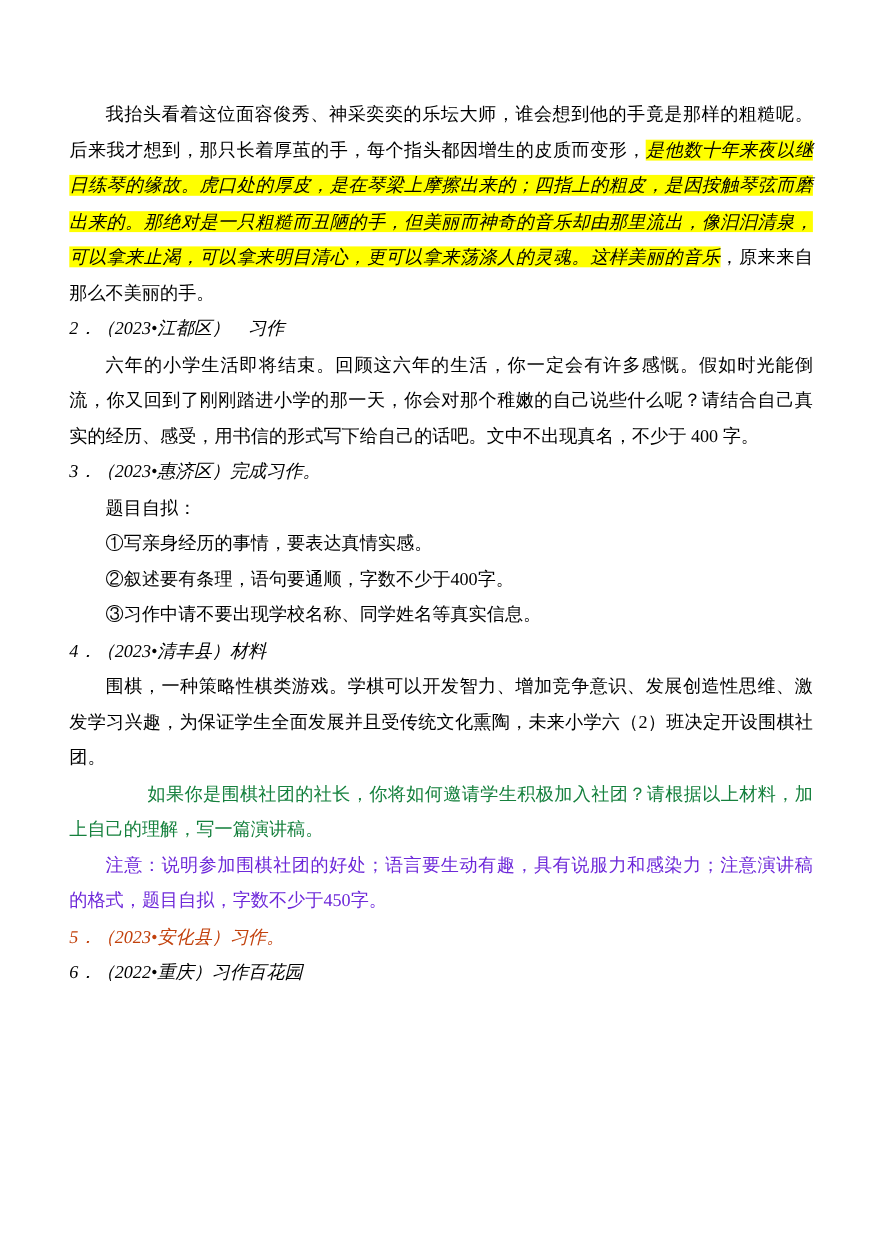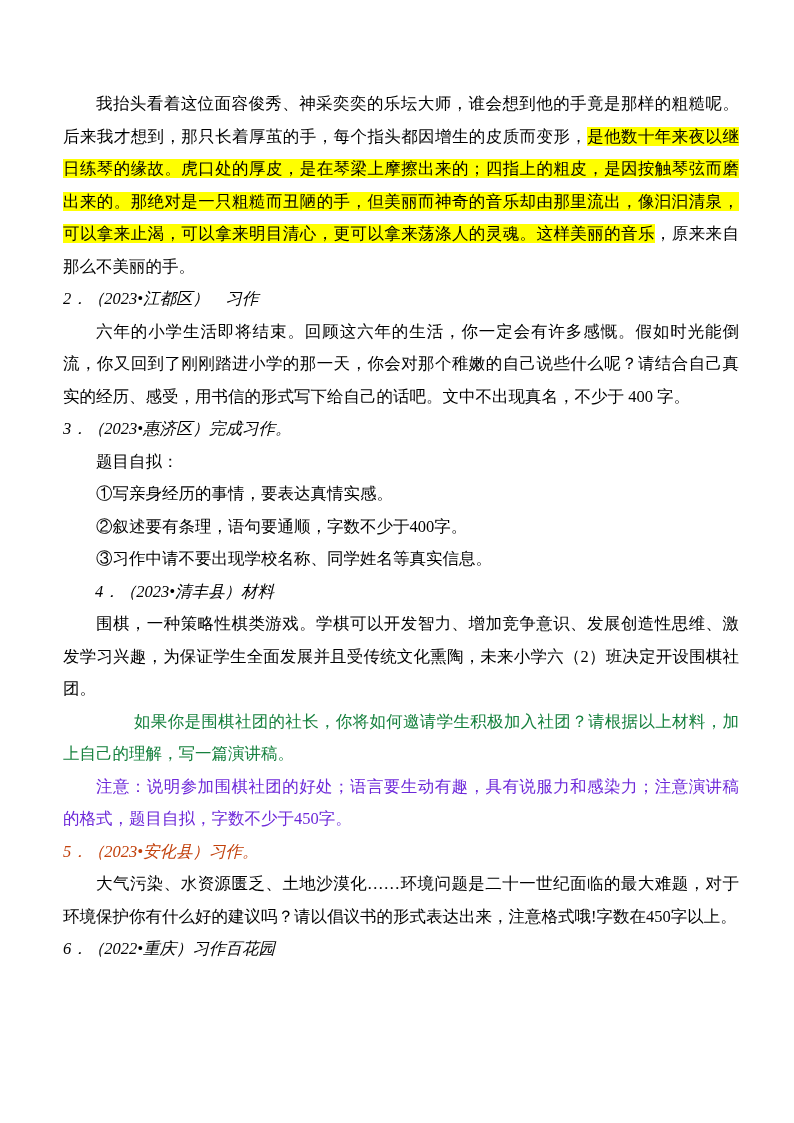--- a/index.html
+++ b/index.html
@@ -25,36 +25,35 @@
     margin: 0;
     font-family: "Liberation Serif", "DejaVu Serif", serif;
     font-size: 16.5px;
     line-height: 32.5px;
     color: #000000;
     text-align: justify;
     word-break: break-all;
   }
   .body-para { text-indent: 2em; }
   .item-para { text-indent: 0; font-style: italic; }
-  .hl { background-color: #ffff00; }
+  .hl { background-color: #ffff00; font-style: italic; }
 </style>
 </head>
 <body>
 
 <div class="page" style="background: rgb(255, 255, 255);">
   <div class="doc" id="doc">
       <p class="para body-para"><span style="color: rgb(0, 0, 0);">我抬头看着这位面容俊秀、神采奕奕的乐坛大师，谁会想到他的手竟是那样的粗糙呢。后来我才想到，那只长着厚茧的手，每个指头都因增生的皮质而变形，</span><span class="hl" style="background-color: rgb(255, 255, 0); color: rgb(0, 0, 0);">是他数十年来夜以继日练琴的缘故。虎口处的厚皮，是在琴梁上摩擦出来的；四指上的粗皮，是因按触琴弦而磨出来的。那绝对是一只粗糙而丑陋的手，但美丽而神奇的音乐却由那里流出，像汩汩清泉，可以拿来止渴，可以拿来明目清心，更可以拿来荡涤人的灵魂。这样美丽的音乐</span><span style="color: rgb(0, 0, 0);">，原来来自那么不美丽的手。</span></p>
       <p class="para item-para"><span style="color: rgb(0, 0, 0);">2．（2023•江都区）　习作</span></p>
       <p class="para body-para"><span style="color: rgb(0, 0, 0);">六年的小学生活即将结束。回顾这六年的生活，你一定会有许多感慨。假如时光能倒流，你又回到了刚刚踏进小学的那一天，你会对那个稚嫩的自己说些什么呢？请结合自己真实的经历、感受，用书信的形式写下给自己的话吧。文中不出现真名，不少于 400 字。</span></p>
       <p class="para item-para"><span style="color: rgb(0, 0, 0);">3．（2023•惠济区）完成习作。</span></p>
       <p class="para body-para"><span style="color: rgb(0, 0, 0);">题目自拟：</span></p>
       <p class="para body-para"><span style="color: rgb(0, 0, 0);">①写亲身经历的事情，要表达真情实感。</span></p>
       <p class="para body-para"><span style="color: rgb(0, 0, 0);">②叙述要有条理，语句要通顺，字数不少于400字。</span></p>
       <p class="para body-para"><span style="color: rgb(0, 0, 0);">③习作中请不要出现学校名称、同学姓名等真实信息。</span></p>
-      <p class="para item-para"><span style="color: rgb(0, 0, 0); margin-left: 32px;">4．（2023•清丰县）材料</span></p>
+      <p class="para item-para"><span style="color: rgb(0, 0, 0);">4．（2023•清丰县）材料</span></p>
       <p class="para body-para"><span style="color: rgb(0, 0, 0);">围棋，一种策略性棋类游戏。学棋可以开发智力、增加竞争意识、发展创造性思维、激发学习兴趣，为保证学生全面发展并且受传统文化熏陶，未来小学六（2）班决定开设围棋社团。</span></p>
       <p class="para body-para"><span style="color: #15803d; margin-left: 38px;">如果你是围棋社团的社长，你将如何邀请学生积极加入社团？请根据以上材料，加上自己的理解，写一篇演讲稿。</span></p>
       <p class="para body-para"><span style="color: #6d28d9;">注意：说明参加围棋社团的好处；语言要生动有趣，具有说服力和感染力；注意演讲稿的格式，题目自拟，字数不少于450字。</span></p>
       <p class="para item-para"><span style="color: #c2410c;">5．（2023•安化县）习作。</span></p>
-      <p class="para body-para"><span style="color: rgb(0, 0, 0);">大气污染、水资源匮乏、土地沙漠化……环境问题是二十一世纪面临的最大难题，对于环境保护你有什么好的建议吗？请以倡议书的形式表达出来，注意格式哦!字数在450字以上。</span></p>
       <p class="para item-para"><span style="color: rgb(0, 0, 0);">6．（2022•重庆）习作百花园</span></p>
     </div>
 </div>
 
 </body></html>

